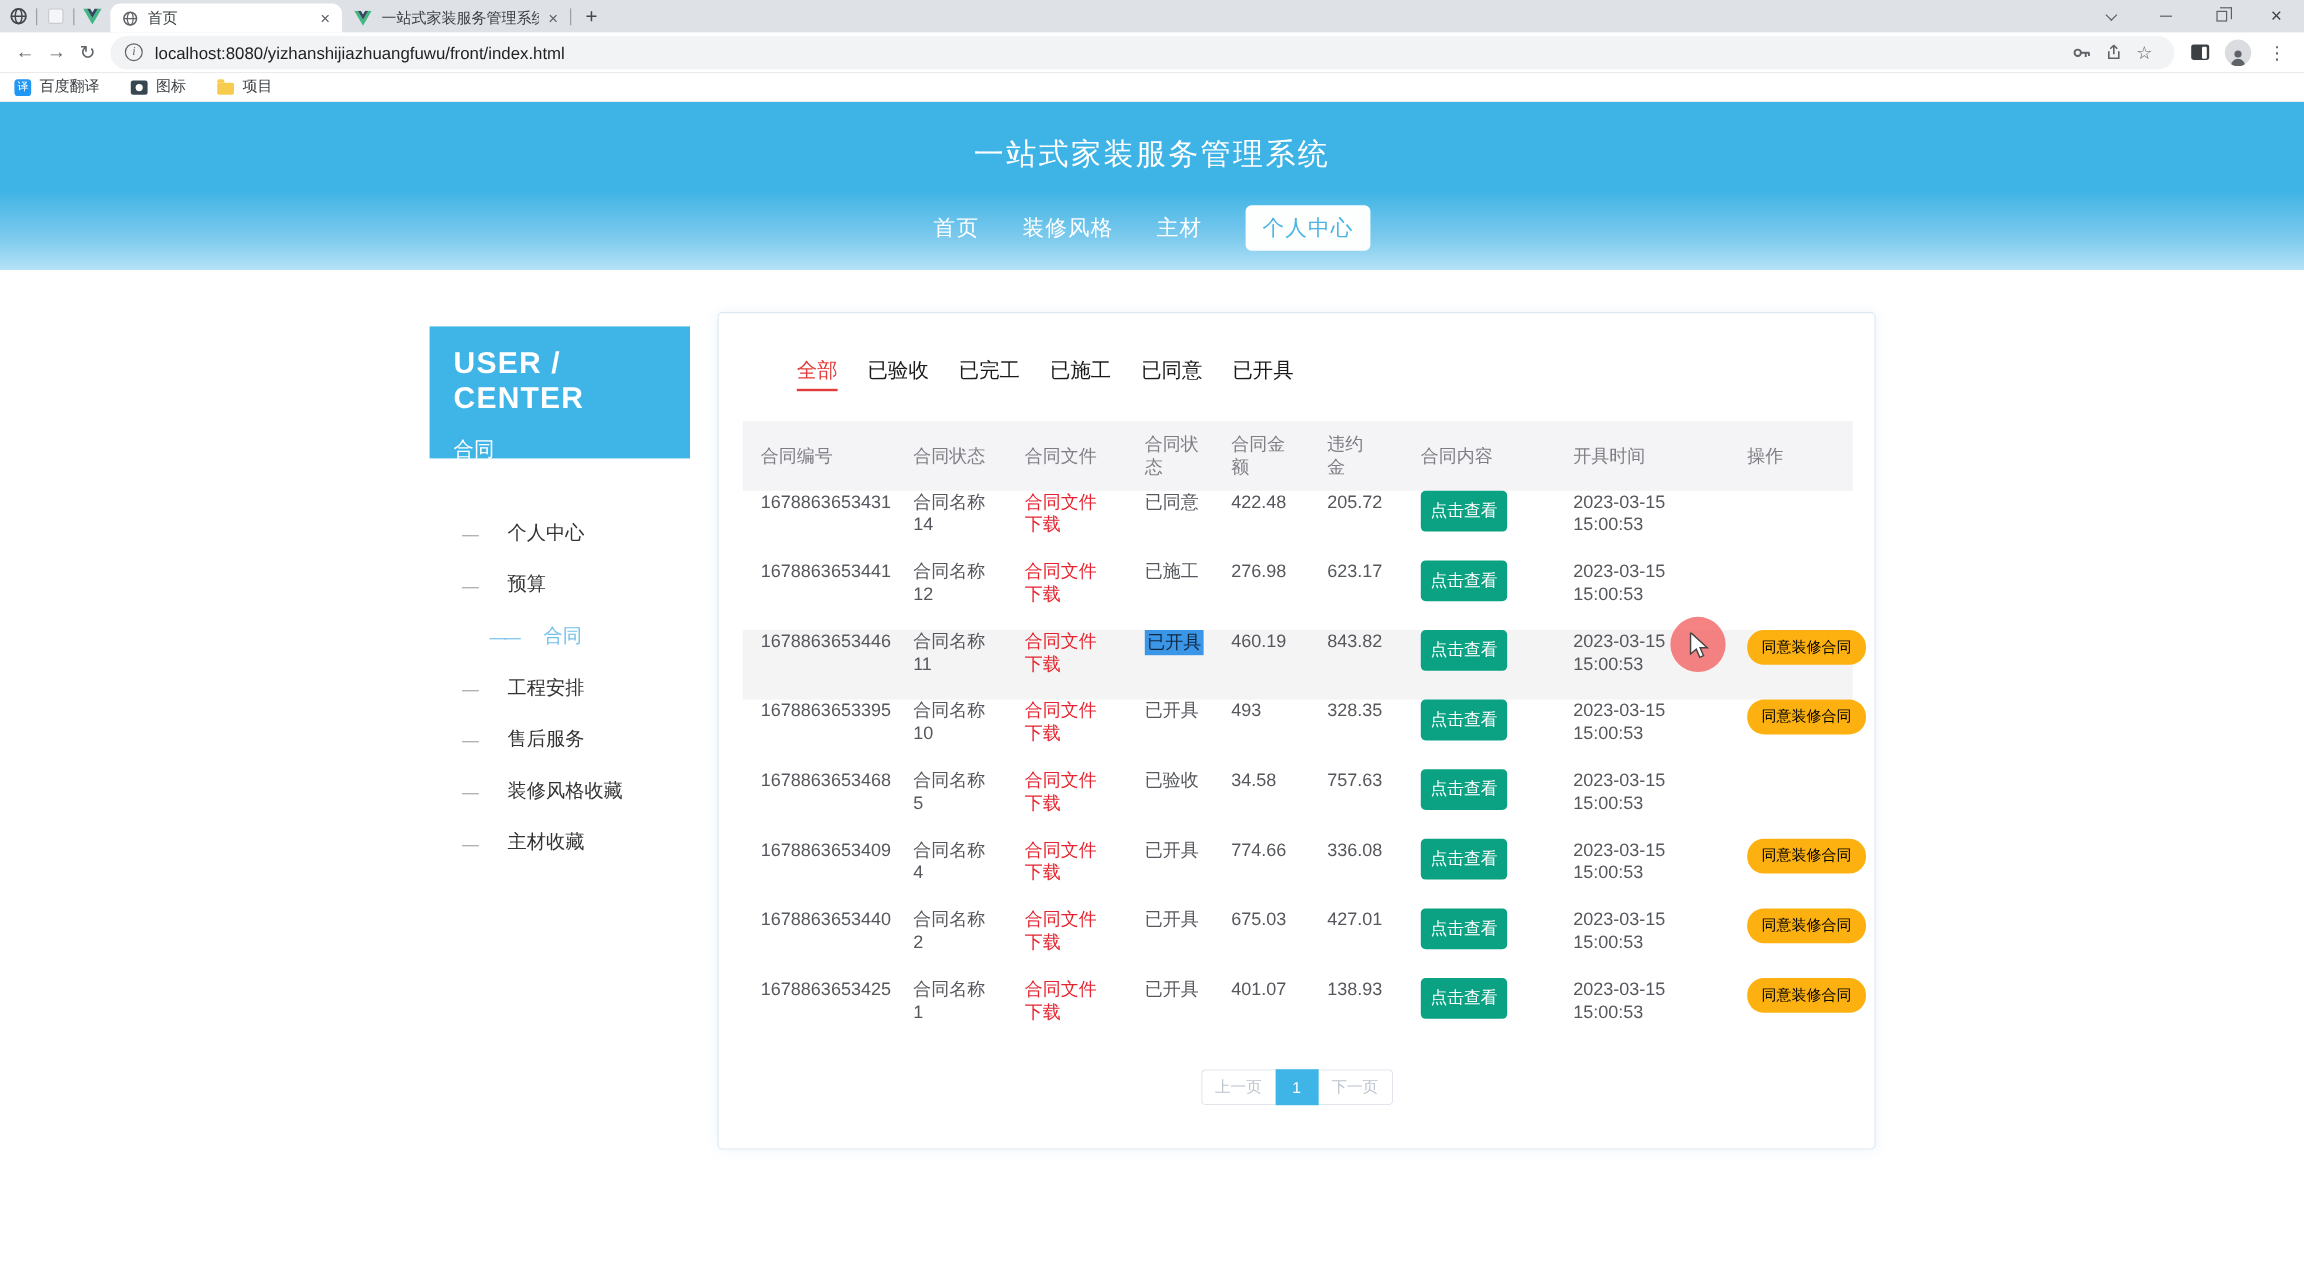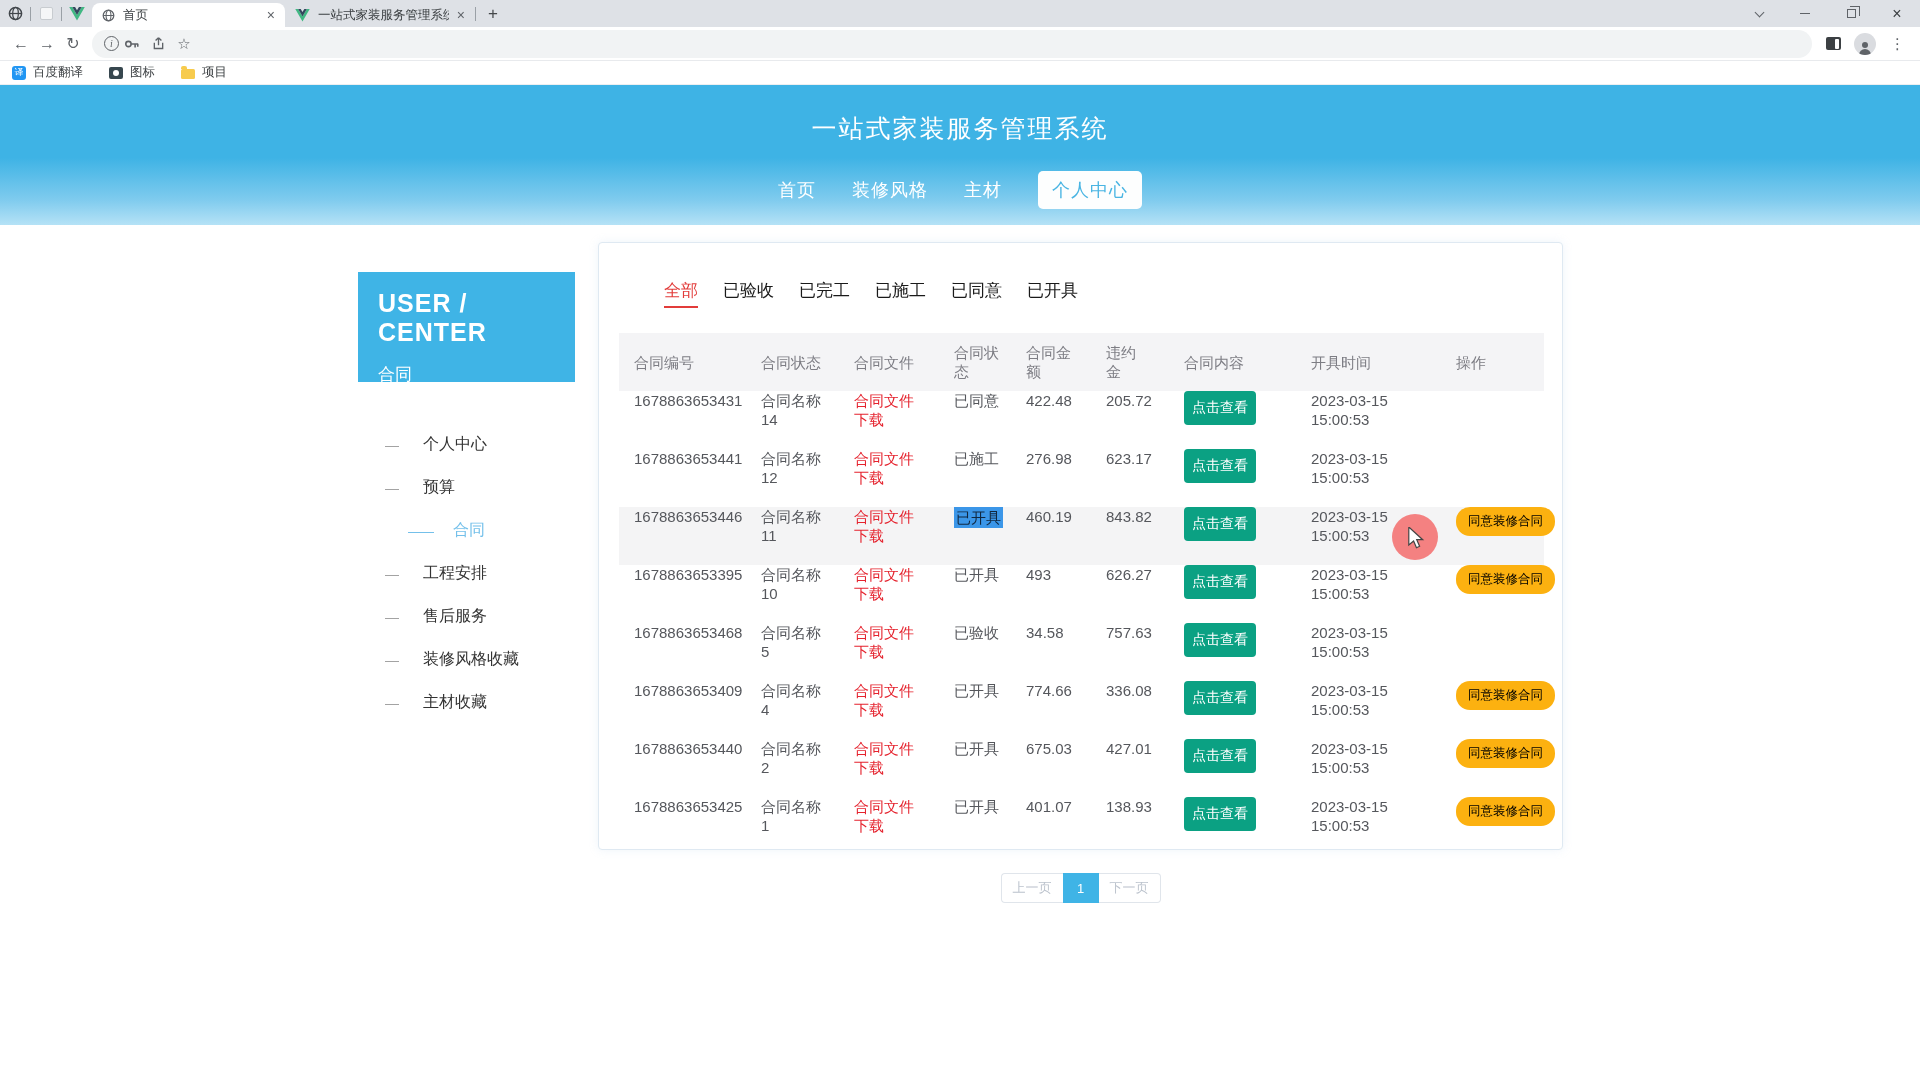--- a/index.html
+++ b/index.html
@@ -61,21 +61,21 @@
   .user-panel { position:absolute; left:358px; top:47px; width:217px; height:110px; background:#3fb4e6; color:#fff; padding:17px 0 0 20px; }
   .user-panel .up-title { font-size:25px; font-weight:bold; letter-spacing:1px; }
   .user-panel .up-sub { font-size:17px; margin-top:16px; }
 
   .side-menu { position:absolute; left:385px; top:198px; width:210px; list-style:none; }
   .side-menu li { height:43px; display:flex; align-items:center; font-size:16px; color:#333; cursor:pointer; }
   .side-menu .dash { color:#a3a3a3; width:38px; flex:0 0 38px; font-size:14px; }
   .side-menu li.active { color:#74c0ea; margin-left:23px; }
   .side-menu li.active .dash { color:#74c0ea; width:45px; flex:0 0 45px; letter-spacing:-2px; }
 
-  .card { position:absolute; left:598px; top:17px; width:965px; height:608px; background:#fff; border:1px solid #dfe9f2; border-radius:4px; box-shadow:0 0 10px rgba(160,195,225,.18); }
+  .card { position:absolute; left:598px; top:35px; width:965px; height:698px; background:#fff; border:1px solid #dfe9f2; border-radius:4px; box-shadow:0 0 10px rgba(160,195,225,.18); }
 
   .filters { position:absolute; left:65px; top:36px; display:flex; gap:25px; }
   .ftab { font-size:17px; color:#1a1a1a; cursor:pointer; padding-bottom:4px; }
   .ftab.active { color:#e23c3a; border-bottom:2px solid #e23c3a; }
 
   .table { position:absolute; left:20px; top:90px; width:925px; font-size:15px; }
   .trh { display:flex; height:58px; background:#f4f4f6; color:#7d7d84; }
   .trh .hc { display:flex; align-items:center; padding-left:15px; line-height:19px; }
   .trow { display:flex; height:58px; color:#55575c; align-items:flex-start; }
   .trow.hover { background:#f4f4f5; }
@@ -160,20 +160,21 @@
     <span class="wc closex">×</span>
   </div>
 </div>
 
 <div class="toolbar">
   <span class="navbtn">←</span>
   <span class="navbtn">→</span>
   <span class="navbtn">↻</span>
   <div class="omnibox">
     <span class="info-ico">i</span>
+    <span class="url">localhost:8080/yizhanshijiazhuangfuwu/front/index.html</span>
     <span class="ombtn">
       <svg width="16" height="16" viewBox="0 0 18 18">
           <circle cx="5" cy="9" r="3" fill="none" stroke="#5f6368" stroke-width="1.8"></circle>
           <path d="M8 9 H16 M12.5 9 V13 M15.5 9 V12" stroke="#5f6368" stroke-width="1.8" fill="none"></path>
         </svg>
     </span>
     <span class="ombtn">
       <svg width="15" height="15" viewBox="0 0 18 18">
           <path d="M4 8 V15 H14 V8" fill="none" stroke="#5f6368" stroke-width="1.6"></path>
           <path d="M9 11 V2 M9 2 L5.5 5.5 M9 2 L12.5 5.5" fill="none" stroke="#5f6368" stroke-width="1.6"></path>
@@ -392,21 +393,21 @@
             <span class="cell c2">
               <span class="file-link">合同文件下载</span>
             </span>
             <span class="cell c3">
               <span class="">已开具</span>
             </span>
             <span class="cell c4">
               <span class="">493</span>
             </span>
             <span class="cell c5">
-              <span class="">626.27</span>
+              <span class="">328.35</span>
             </span>
             <span class="cell c6">
               <button class="view-btn">点击查看</button>
             </span>
             <span class="cell c7">
               <span class="wrap90">2023-03-15 15:00:53</span>
             </span>
             <span class="cell c8">
               <button class="agree-pill">同意装修合同</button>
             </span>

